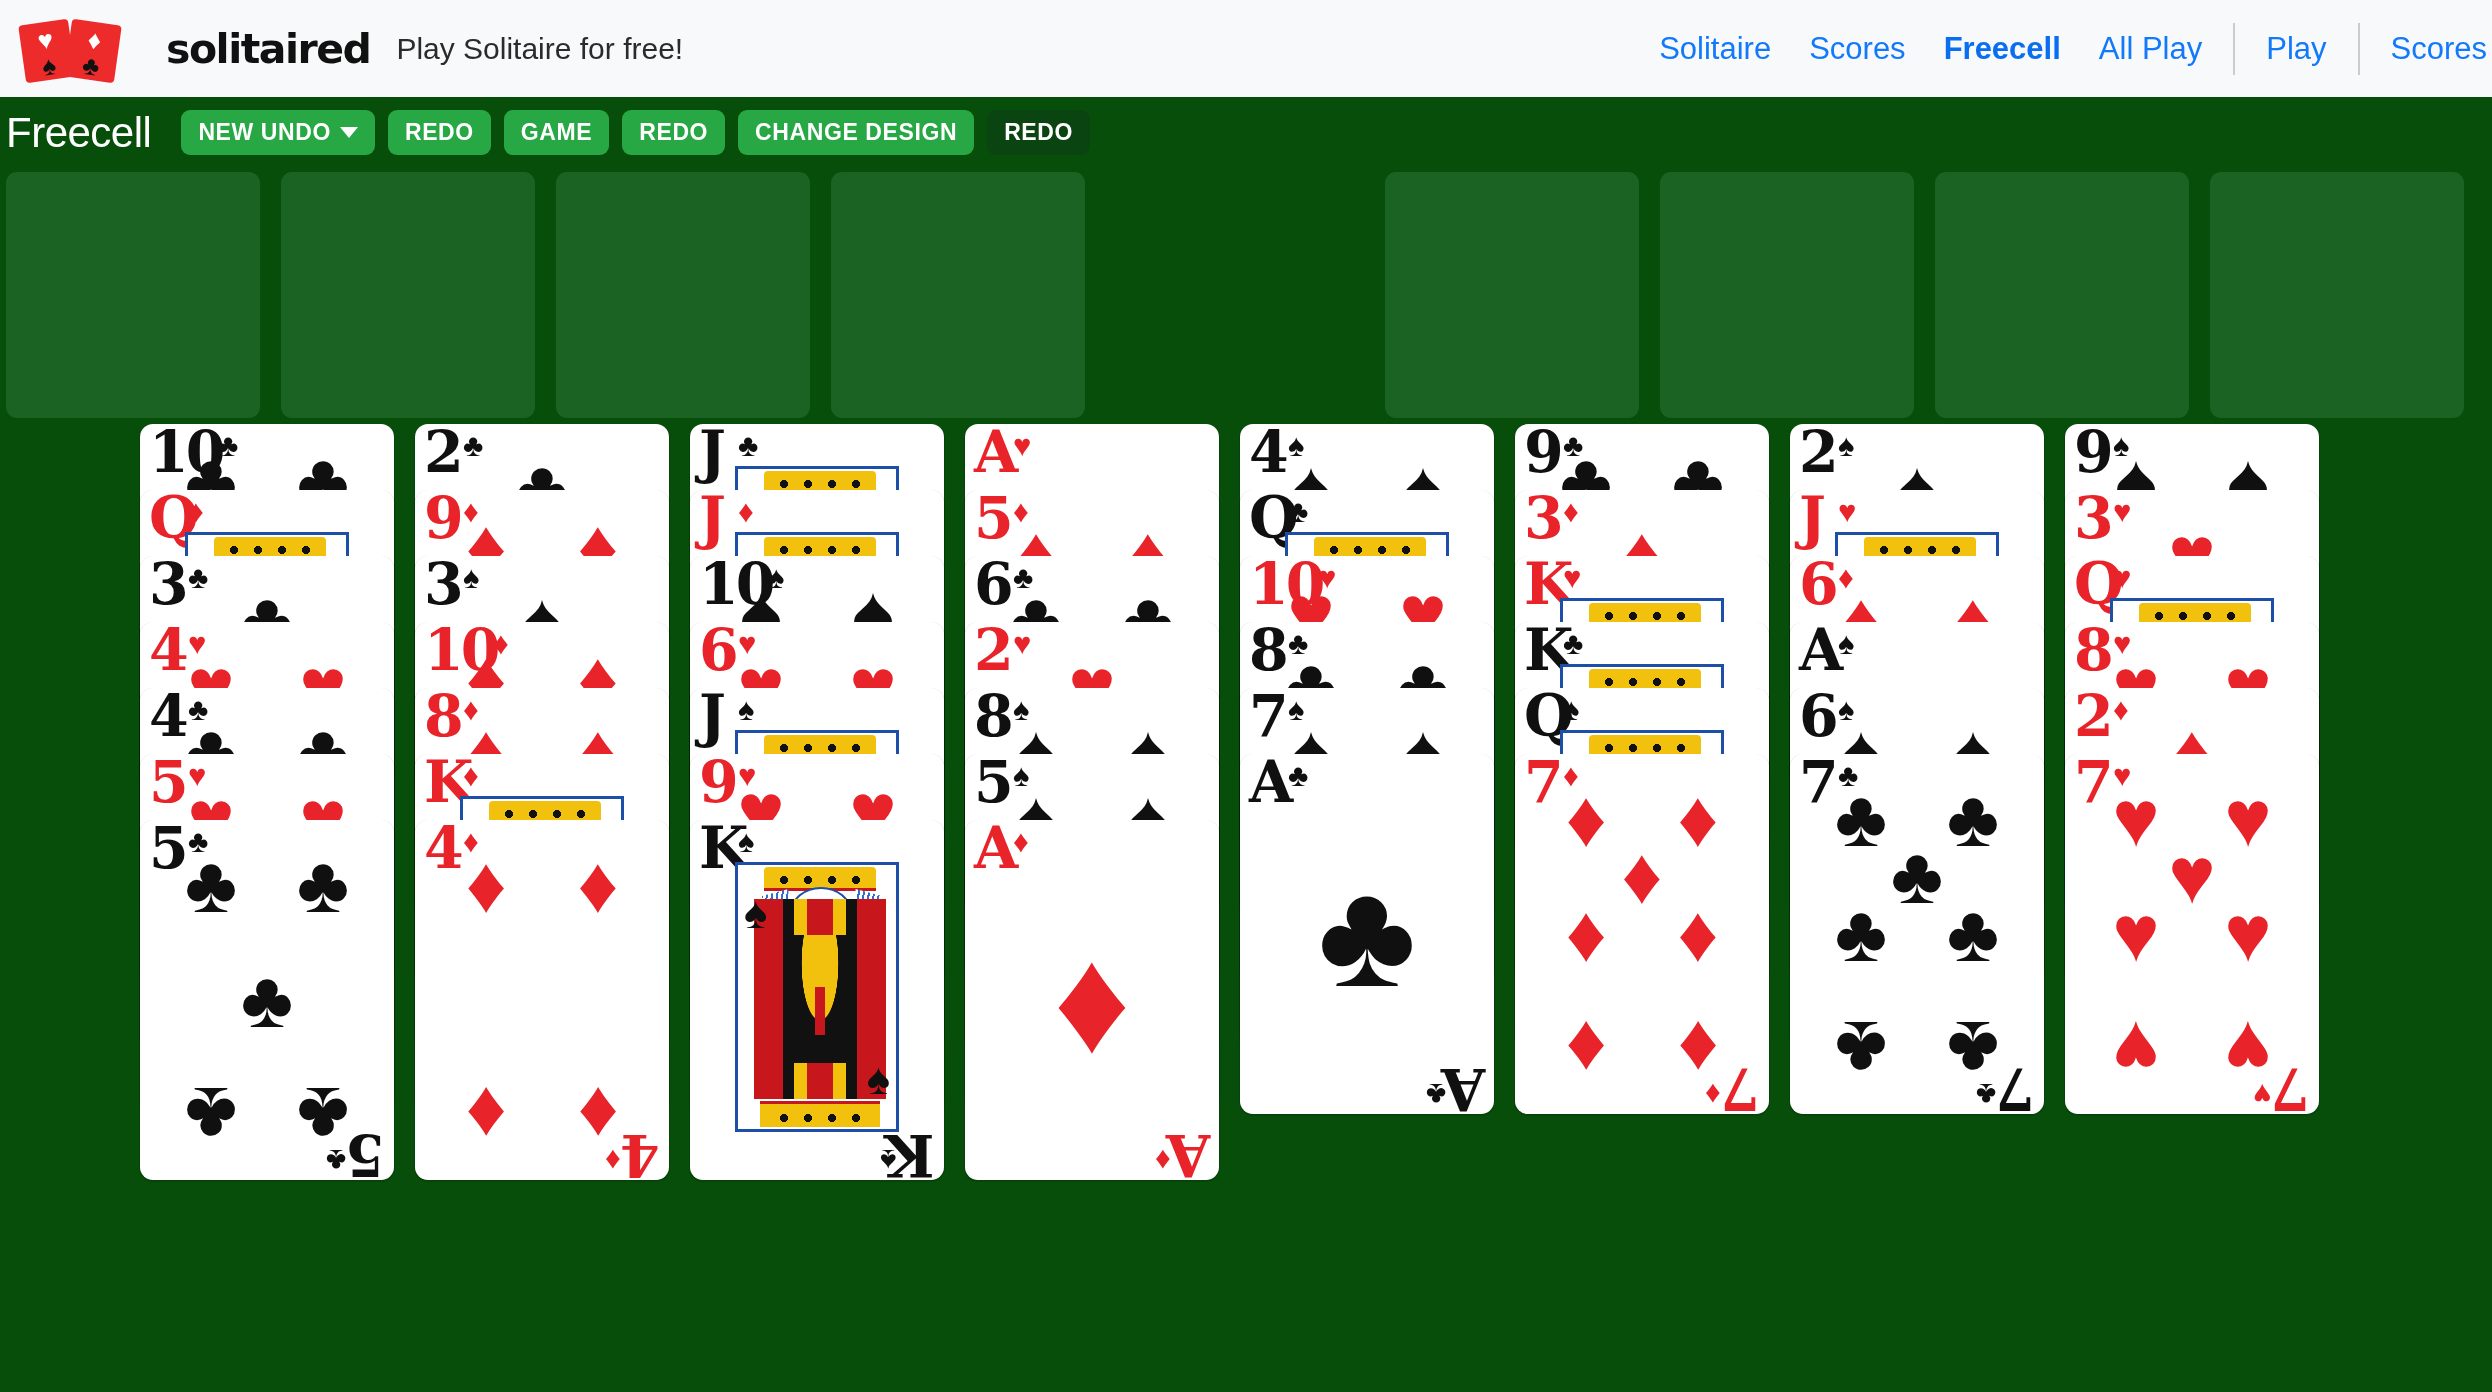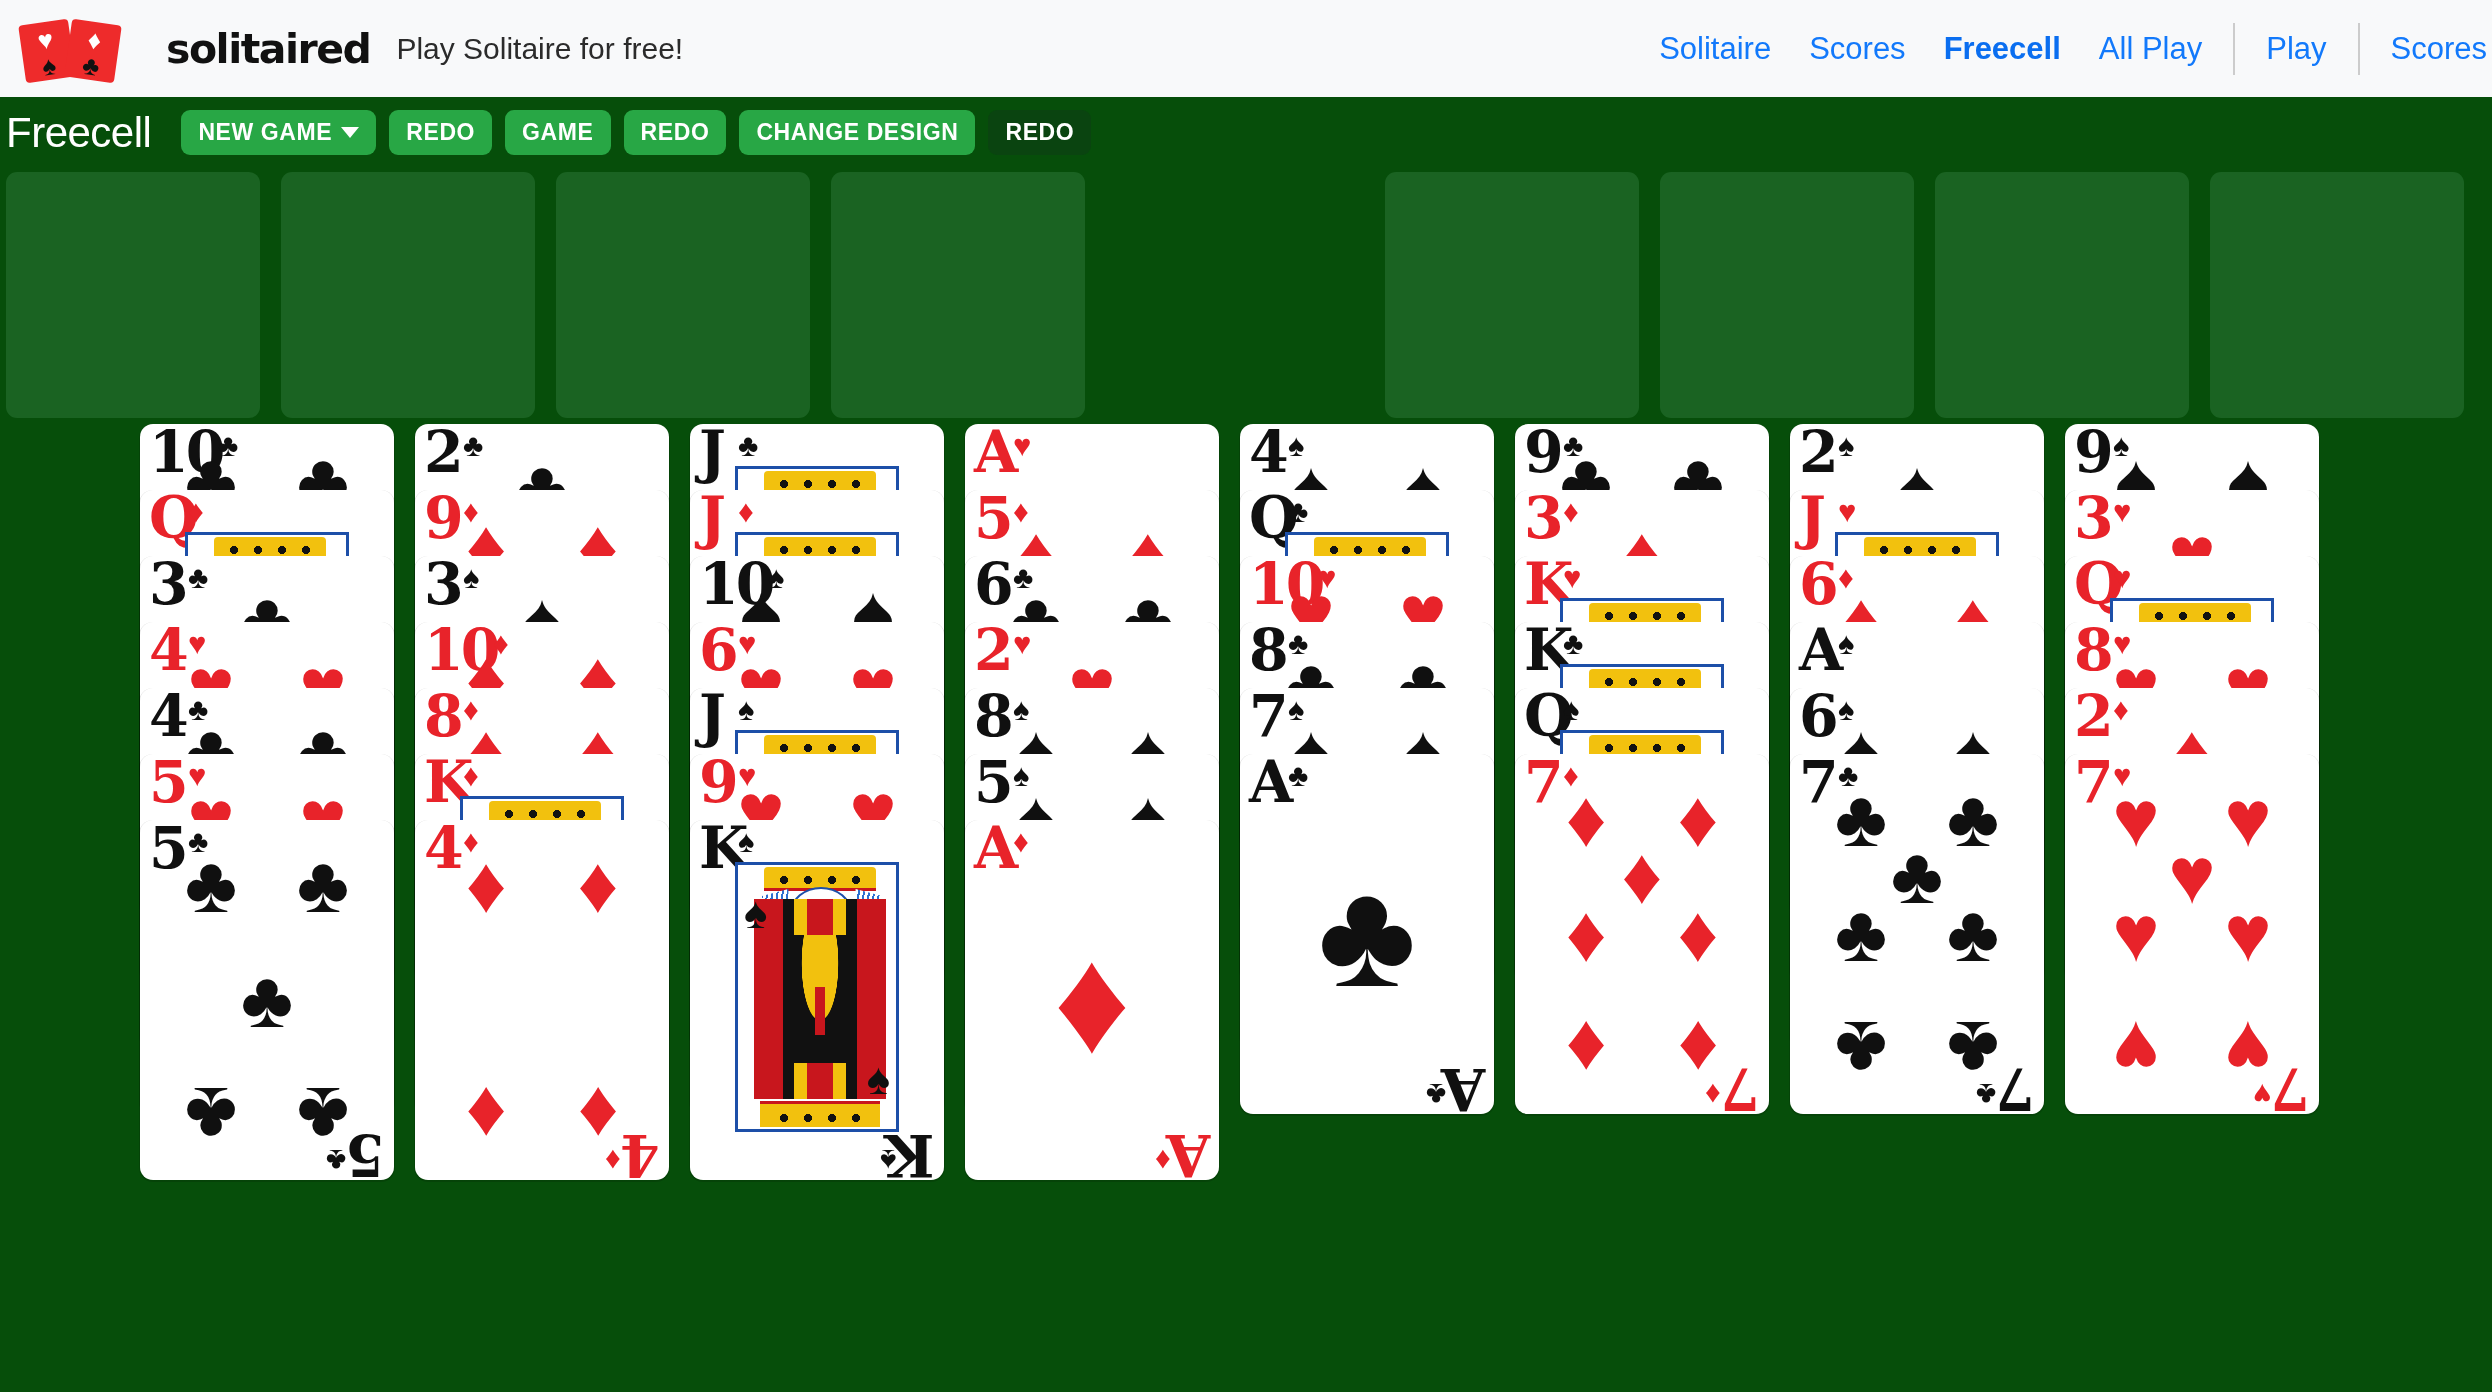--- a/index.html
+++ b/index.html
@@ -220,21 +220,21 @@
       <a class="navlink">Play</a>
       <div class="navsep"></div>
       <a class="navlink">Scores</a>
     </nav>
 </div>
 
 <div id="toolbar">
   <div id="gametitle">Freecell</div>
   <div id="toolbar-buttons" style="display:flex;gap:13px;align-items:center;">
       <button class="tbtn">
-        <span>NEW GAME</span>
+        <span>NEW UNDO</span>
         <span class="caret"></span>
       </button>
       <button class="tbtn">
         <span>REDO</span>
       </button>
       <button class="tbtn">
         <span>GAME</span>
       </button>
       <button class="tbtn">
         <span>REDO</span>

